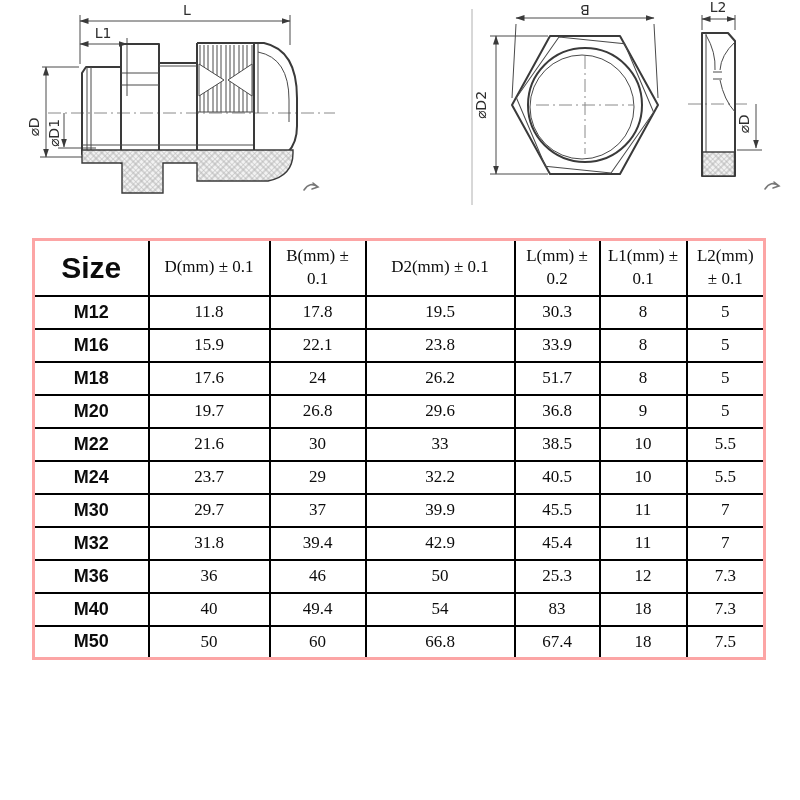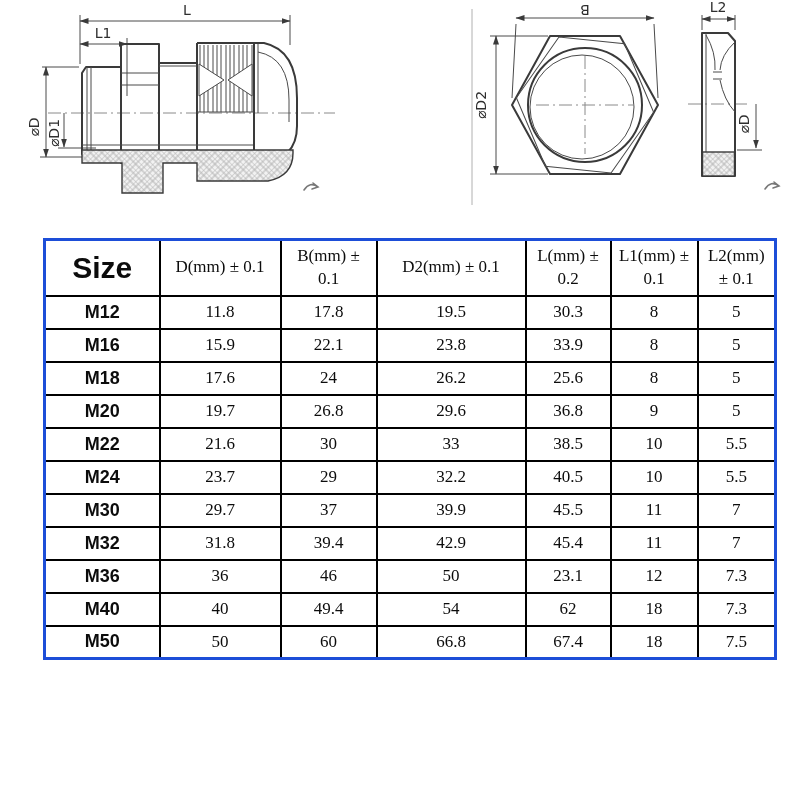--- a/index.html
+++ b/index.html
@@ -7,22 +7,22 @@
   .drawing{position:absolute;left:0;top:0;}
   .lbl{font-family:"DejaVu Sans",sans-serif;font-size:14px;fill:#2e2e2e;}
   .o{fill:none;stroke:#3a3a3a;stroke-width:2;stroke-linejoin:round;}
   .t{fill:none;stroke:#4a4a4a;stroke-width:1;}
   .dim{fill:none;stroke:#4a4a4a;stroke-width:1;}
   .cl{fill:none;stroke:#8a8a8a;stroke-width:1;stroke-dasharray:13 4 2 4;}
   .hatchfill{fill:url(#hx);stroke:#3a3a3a;stroke-width:1.4;}
   .swirl{fill:none;stroke:#777;stroke-width:1.6;stroke-linecap:round;}
   .divider{stroke:#b0b0b0;stroke-width:1;}
 
-  .spec-table{position:absolute;left:43px;top:238px;width:731px;
-    border-collapse:collapse;table-layout:fixed;border:3px solid #1d4ed8;}
+  .spec-table{position:absolute;left:32px;top:238px;width:731px;
+    border-collapse:collapse;table-layout:fixed;border:3px solid #fca5a5;}
   .spec-table th,.spec-table td{border:2px solid #000;text-align:center;
     vertical-align:middle;padding:0 3px;color:#0c0c0c;}
   .spec-table thead tr{height:56px;}
   .spec-table tbody tr{height:33px;}
   th.size-h{font-family:"Liberation Sans",sans-serif;font-size:30px;font-weight:bold;}
   th.dim-h{font-family:"Liberation Serif",serif;font-size:17px;font-weight:normal;line-height:1.35;}
   td.size{font-family:"Liberation Sans",sans-serif;font-size:18px;font-weight:bold;margin-top:25px;}
   td.val{font-family:"Liberation Serif",serif;font-size:17px;}
 </style>
 </head>
@@ -163,21 +163,21 @@
         <td class="val">23.8</td>
         <td class="val">33.9</td>
         <td class="val">8</td>
         <td class="val">5</td>
       </tr>
       <tr>
         <td class="size">M18</td>
         <td class="val">17.6</td>
         <td class="val">24</td>
         <td class="val">26.2</td>
-        <td class="val">25.6</td>
+        <td class="val">51.7</td>
         <td class="val">8</td>
         <td class="val">5</td>
       </tr>
       <tr>
         <td class="size">M20</td>
         <td class="val">19.7</td>
         <td class="val">26.8</td>
         <td class="val">29.6</td>
         <td class="val">36.8</td>
         <td class="val">9</td>
@@ -217,30 +217,30 @@
         <td class="val">42.9</td>
         <td class="val">45.4</td>
         <td class="val">11</td>
         <td class="val">7</td>
       </tr>
       <tr>
         <td class="size">M36</td>
         <td class="val">36</td>
         <td class="val">46</td>
         <td class="val">50</td>
-        <td class="val">23.1</td>
+        <td class="val">25.3</td>
         <td class="val">12</td>
         <td class="val">7.3</td>
       </tr>
       <tr>
         <td class="size">M40</td>
         <td class="val">40</td>
         <td class="val">49.4</td>
         <td class="val">54</td>
-        <td class="val">62</td>
+        <td class="val">83</td>
         <td class="val">18</td>
         <td class="val">7.3</td>
       </tr>
       <tr>
         <td class="size">M50</td>
         <td class="val">50</td>
         <td class="val">60</td>
         <td class="val">66.8</td>
         <td class="val">67.4</td>
         <td class="val">18</td>

